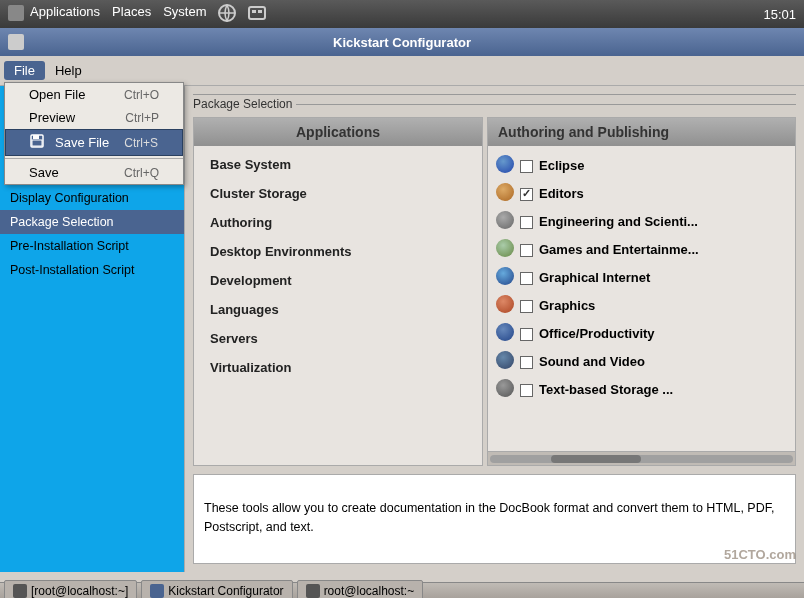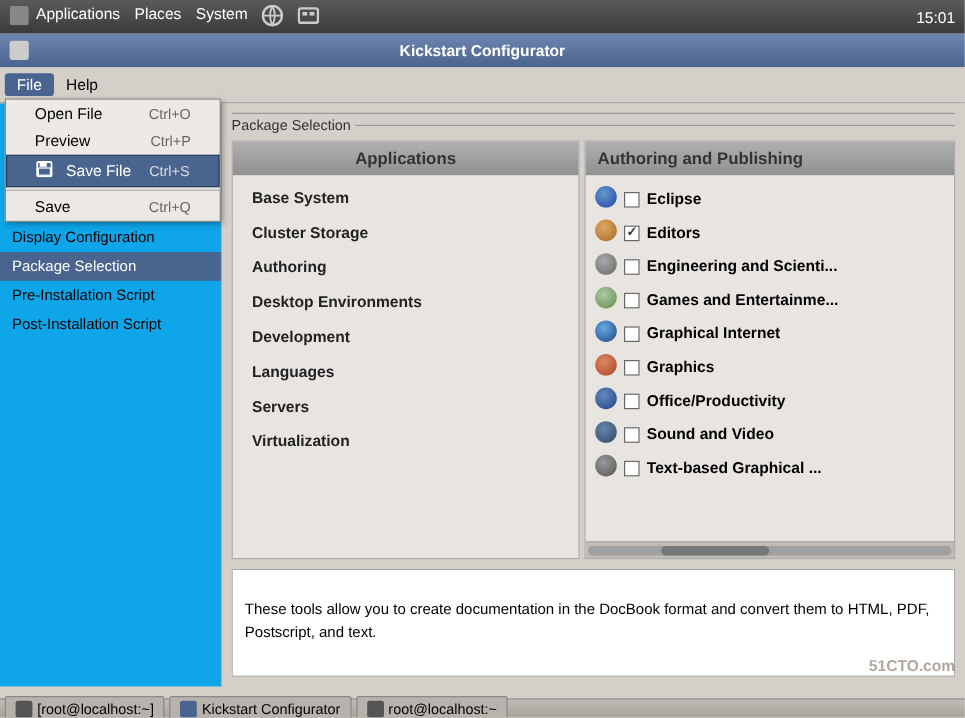--- a/index.html
+++ b/index.html
@@ -480,21 +480,21 @@
 
             <div class="right-panel-item">
               <span class="pkg-icon" style="background: radial-gradient(circle at 40% 35%, #6688aa, #334466);"></span>
               <span class="checkbox"></span>
               <span>Sound and Video</span>
             </div>
 
             <div class="right-panel-item">
               <span class="pkg-icon" style="background: radial-gradient(circle at 40% 35%, #999999, #555555);"></span>
               <span class="checkbox"></span>
-              <span>Text-based Graphical ...</span>
+              <span>Text-based Storage ...</span>
             </div>
           </div>
           <div class="scrollbar-area">
             <div class="scrollbar-track">
               <div class="scrollbar-thumb"></div>
             </div>
           </div>
         </div>
       </div>
 

